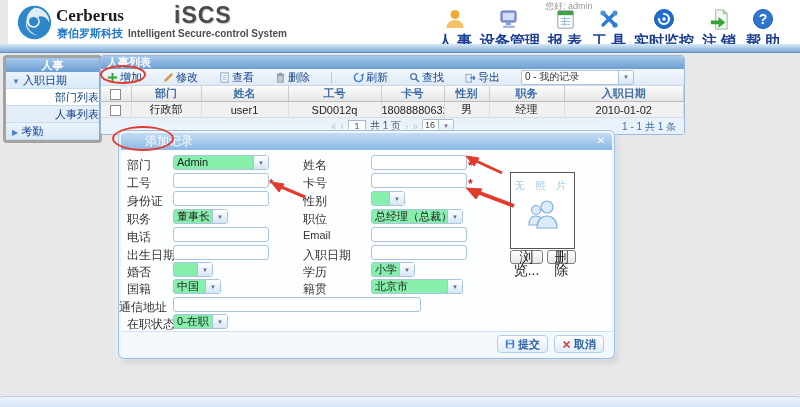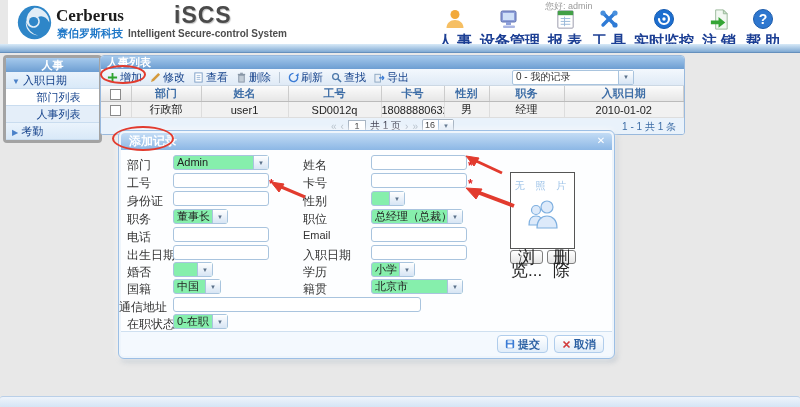--- a/index.html
+++ b/index.html
@@ -18,58 +18,58 @@
   .nav-item{display:flex;flex-direction:column;align-items:center;min-width:38px;cursor:pointer;}
   .nav-item .ic{height:26px;display:flex;align-items:flex-end;}
   .nav-label{font-size:15px;font-weight:bold;color:#1c3f94;white-space:nowrap;margin-top:1px;}
   .blue-strip{position:absolute;left:0;top:44px;width:800px;height:8px;background:linear-gradient(#d8eaf8,#7fa9d3);border-bottom:1px solid #6590bd;}
 
   
   .sidebar{position:absolute;left:3px;top:55px;width:93px;border:3px solid #a3a3a3;border-radius:4px;background:#e8f1fa;overflow:hidden;}
   .side-hd{height:14px;line-height:14px;text-align:center;font-size:11px;font-weight:bold;color:#fff;background:linear-gradient(#a5c9ec,#6d9ed2);}
   .side-item{height:16px;line-height:16px;font-size:11px;color:#15428b;border-bottom:1px solid #c9dcef;padding-left:6px;cursor:pointer;}
   .side-group{background:linear-gradient(#eaf3fc,#d9e9f8);}
-  .side-child{text-align:center;padding-left:12px;background:#e4eef9;}
+  .side-child{text-align:right;padding-left:12px;background:#e4eef9;}
   .side-child.sel{background:#fff;}
   .tri{font-size:8px;color:#4a81c8;margin-right:3px;}
 
   
   .grid-panel{position:absolute;left:100px;top:55px;width:583px;border:1px solid #99b9dd;border-radius:4px 4px 3px 3px;background:#fff;overflow:hidden;}
   .panel-hd{height:13px;line-height:13px;font-size:11px;font-weight:bold;color:#fff;padding-left:6px;background:linear-gradient(#a5c9ec,#6d9ed2);}
-  .g-toolbar{height:16px;display:flex;align-items:center;gap:8px;padding:0 6px;background:linear-gradient(#f3f8fd,#dfeaf6);border-bottom:1px solid #ccd8e4;}
+  .g-toolbar{height:16px;display:flex;align-items:center;gap:21px;padding:0 6px;background:linear-gradient(#f3f8fd,#dfeaf6);border-bottom:1px solid #ccd8e4;}
   .tb-btn{display:flex;align-items:center;gap:2px;font-size:11px;color:#15428b;cursor:pointer;white-space:nowrap;}
   .tb-sep{width:1px;height:11px;background:#b9c6d4;}
   .tb-combo{margin-left:auto;margin-right:44px;width:120px;height:13px;border:1px solid #a9c4de;background:#fff;display:flex;border-radius:2px;}
   .tb-combo .cv{flex:1;font-size:10px;line-height:12px;padding-left:3px;color:#333;white-space:nowrap;overflow:hidden;}
   .combo-arrow{width:14px;background:linear-gradient(#fff,#d7e5f4);border-left:1px solid #a9c4de;font-size:6px;color:#5b718a;display:flex;align-items:center;justify-content:center;}
   table.grid{width:100%;border-collapse:collapse;table-layout:fixed;}
   table.grid th{height:12px;font-size:11px;font-weight:bold;color:#3d6da6;background:linear-gradient(#fbfbfb,#e6e6e6);border-right:1px solid #ccc;border-bottom:1px solid #bbb;padding:0;}
   table.grid td{height:14px;font-size:11px;color:#222;background:#f1f1f1;text-align:center;border-right:1px solid #ddd;border-bottom:1px solid #ddd;padding:0;white-space:nowrap;overflow:hidden;}
   .cb{display:inline-block;width:9px;height:9px;background:#fff;border:1px solid #8a8a8a;vertical-align:middle;}
   .pager{position:relative;height:16px;background:#e9f2fb;display:flex;align-items:center;justify-content:center;gap:4px;font-size:10px;color:#8a99a8;}
   .pg-btn{color:#aab6c2;font-size:10px;cursor:pointer;}
   .pg-input{width:16px;height:11px;background:#fff;border:1px solid #a9b6c4;font-size:9px;text-align:center;line-height:11px;color:#333;}
   .pg-lbl{color:#445;font-size:10px;}
   .pg-size{width:30px;height:12px;border:1px solid #a9b6c4;background:#fff;display:flex;border-radius:2px;}
   .pg-size .cv{flex:1;font-size:9px;line-height:11px;padding-left:2px;color:#333;}
   .pg-summary{position:absolute;right:8px;top:2px;font-size:10px;color:#3d6da6;}
 
   
   .dialog{position:absolute;left:118px;top:130px;width:495px;height:227px;background:#eef5fc;border:1px solid #9cbfe5;border-radius:6px;box-shadow:0 0 6px rgba(255,255,255,.95),2px 3px 5px rgba(110,130,150,.35);}
-  .dlg-hd{position:absolute;left:2px;top:2px;right:2px;height:17px;border-radius:4px 4px 0 0;background:linear-gradient(#c3dcf5,#8cb7e5);font-size:12px;font-weight:bold;color:#fff;line-height:17px;padding-left:8px;box-sizing:border-box;}
+  .dlg-hd{position:absolute;left:2px;top:2px;right:2px;height:17px;border-radius:4px 4px 0 0;background:linear-gradient(#c3dcf5,#8cb7e5);font-size:12px;font-weight:normal;color:#fff;line-height:17px;padding-left:24px;box-sizing:border-box;}
   .dlg-close{position:absolute;right:7px;top:4px;width:12px;height:12px;line-height:11px;text-align:center;color:#fff;font-size:10px;font-weight:bold;cursor:pointer;border-radius:2px;}
   .dlg-body{position:absolute;left:2px;top:19px;right:2px;bottom:2px;background:#fdfeff;border-radius:0 0 4px 4px;}
   .f-lb{position:absolute;font-size:12px;color:#333;white-space:nowrap;}
   .t-input{position:absolute;height:13px;border:1px solid #a9c4de;border-radius:3px;background:#fff;font-size:11px;padding:0 3px;font-family:inherit;color:#222;}
   .combo{position:absolute;height:15px;border:1px solid #a9c4de;border-radius:3px;background:#86efac;display:flex;box-sizing:border-box;}
   .combo .cv{flex:1;font-size:11px;line-height:13px;padding-left:3px;color:#222;white-space:nowrap;overflow:hidden;}
   .req{position:absolute;color:#e02020;font-size:12px;font-weight:bold;}
   .photo-box{position:absolute;left:391px;top:41px;width:63px;height:75px;border:1px solid #555;background:#fff;text-align:center;}
   .photo-txt{font-size:10px;color:#9ec3e8;letter-spacing:4px;margin-top:6px;}
-  .mini-btn{position:absolute;height:14px;border:1px solid #7f7f7f;border-radius:3px;background:linear-gradient(#fff,#e6e6e6);font-size:17px;line-height:13px;text-align:center;color:#222;cursor:pointer;box-sizing:border-box;}
+  .mini-btn{position:absolute;height:14px;border:1px solid #7f7f7f;border-radius:3px;background:linear-gradient(#fff,#e6e6e6);font-size:14px;line-height:13px;text-align:center;color:#222;cursor:pointer;box-sizing:border-box;}
   .dlg-footer{position:absolute;left:2px;right:2px;top:200px;bottom:2px;border-top:1px solid #cfe0f0;background:#f4f9fe;border-radius:0 0 4px 4px;display:flex;align-items:center;justify-content:flex-end;gap:6px;padding-right:8px;}
   .lk-btn{display:flex;align-items:center;gap:3px;height:16px;padding:0 7px;border:1px solid #b0cdec;border-radius:4px;background:linear-gradient(#ffffff,#e1edf9);font-size:11px;font-weight:bold;color:#2a5fa2;cursor:pointer;}
 
   
   .red-ellipse{position:absolute;border:2px solid #e23b2e;border-radius:50%;}
   .e1{left:100px;top:65px;width:42px;height:15px;}
   .e2{left:112px;top:126px;width:58px;height:21px;}
   .overlay{position:absolute;left:0;top:0;pointer-events:none;}
 
   .bottom-strip{position:absolute;left:0;top:396px;width:800px;height:11px;background:linear-gradient(#eef4fb,#d3e3f4);border-top:1px solid #b9cfe8;border-radius:3px;}

